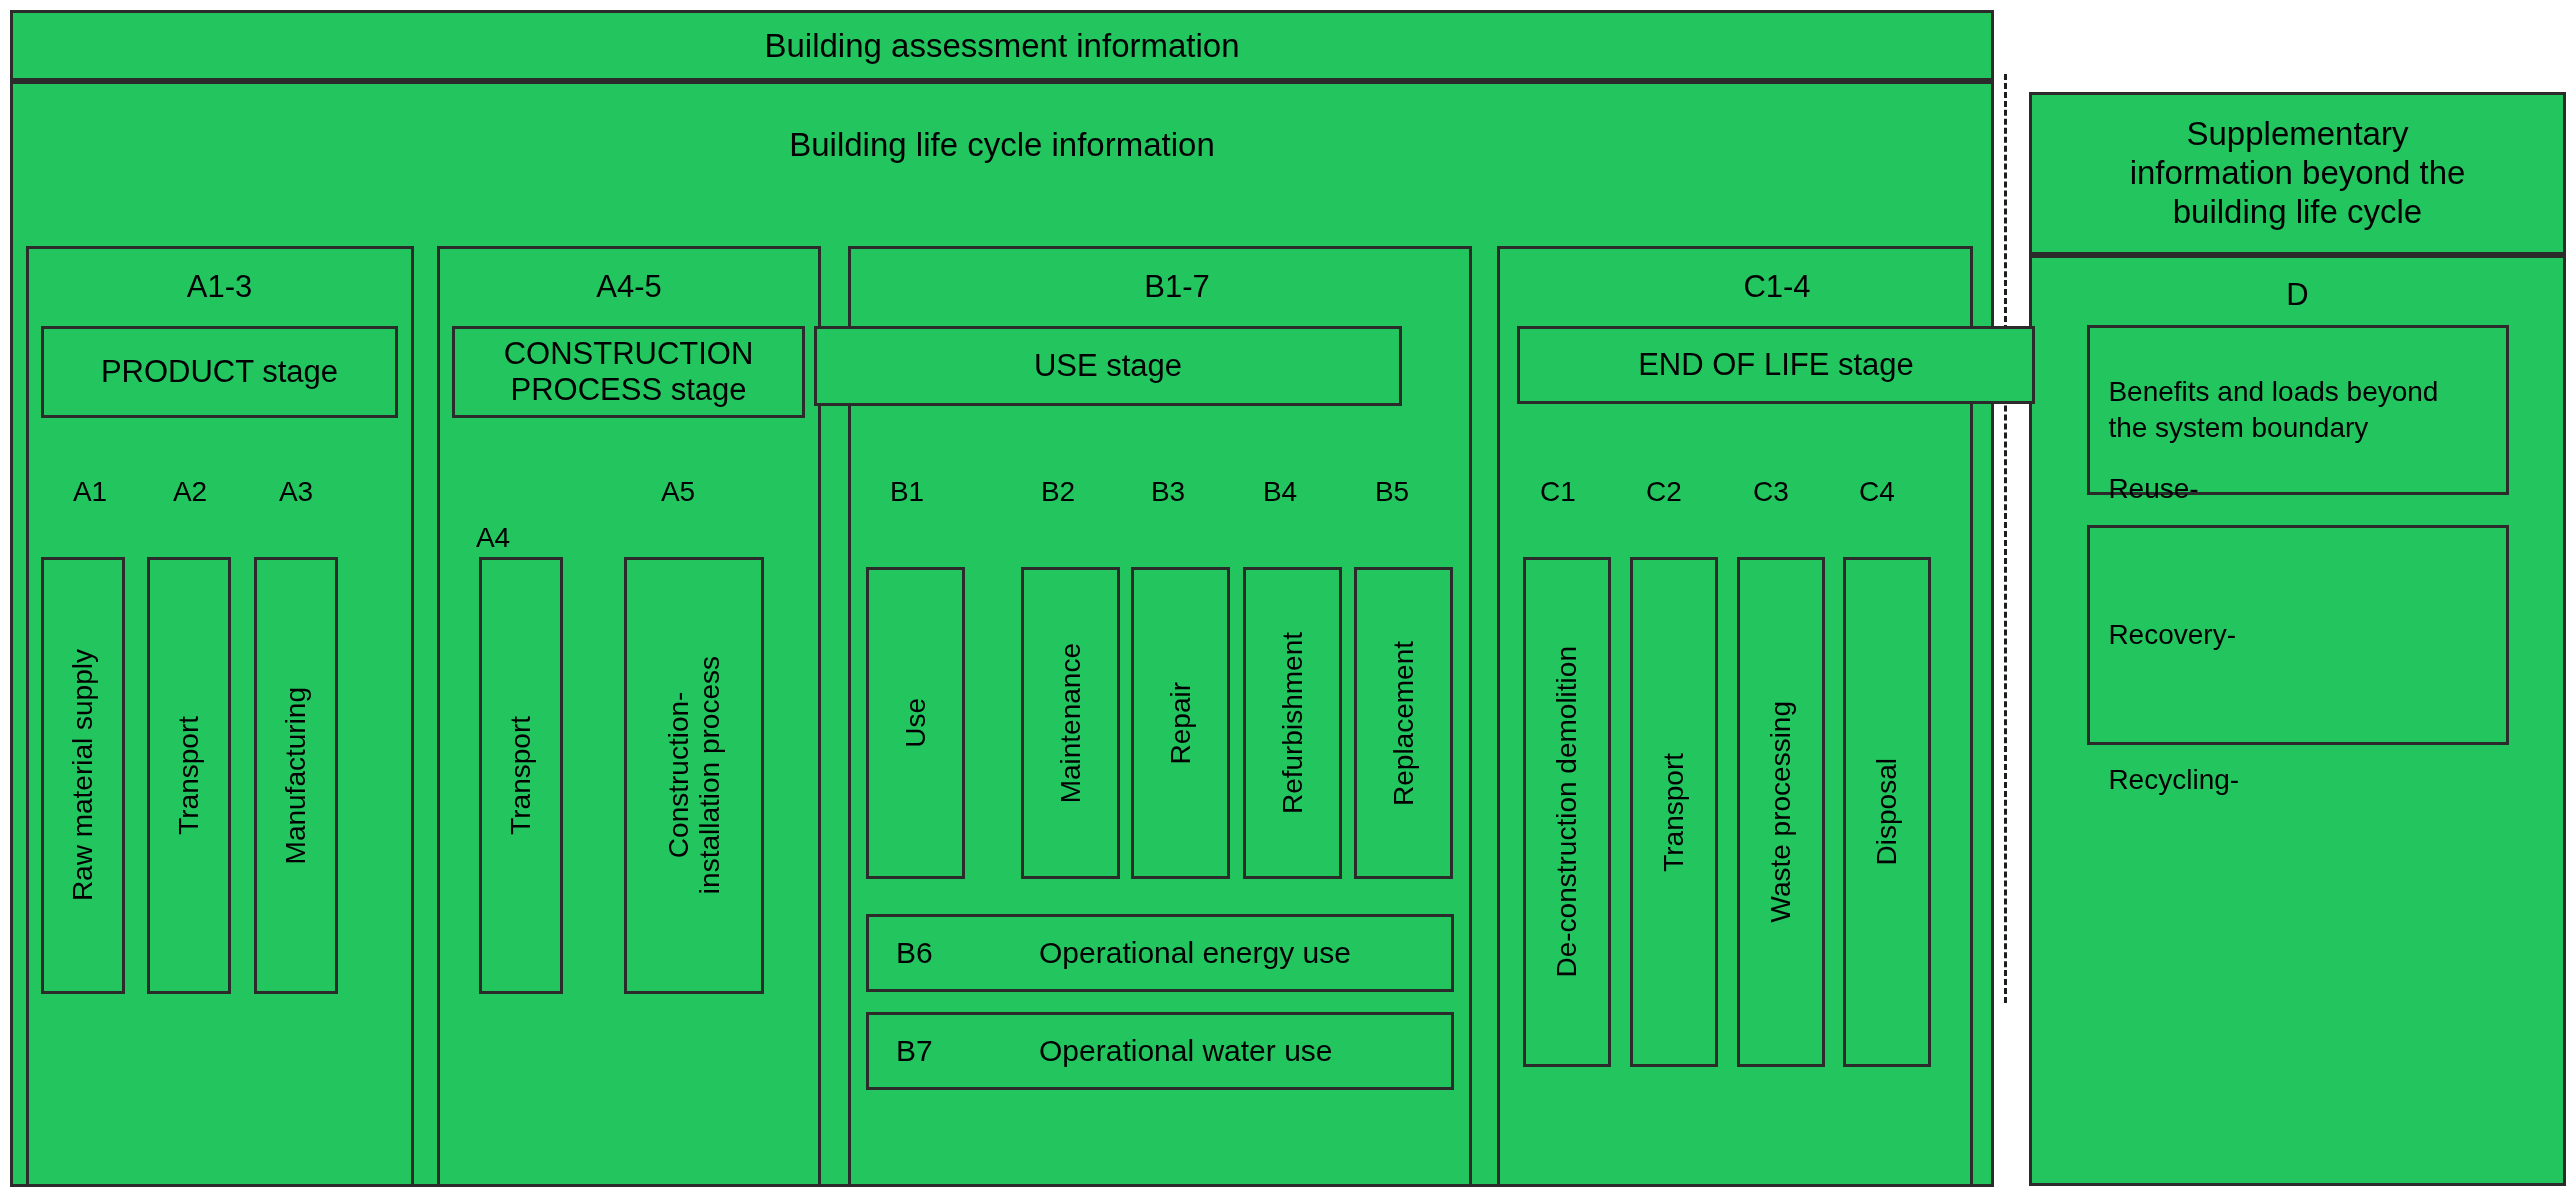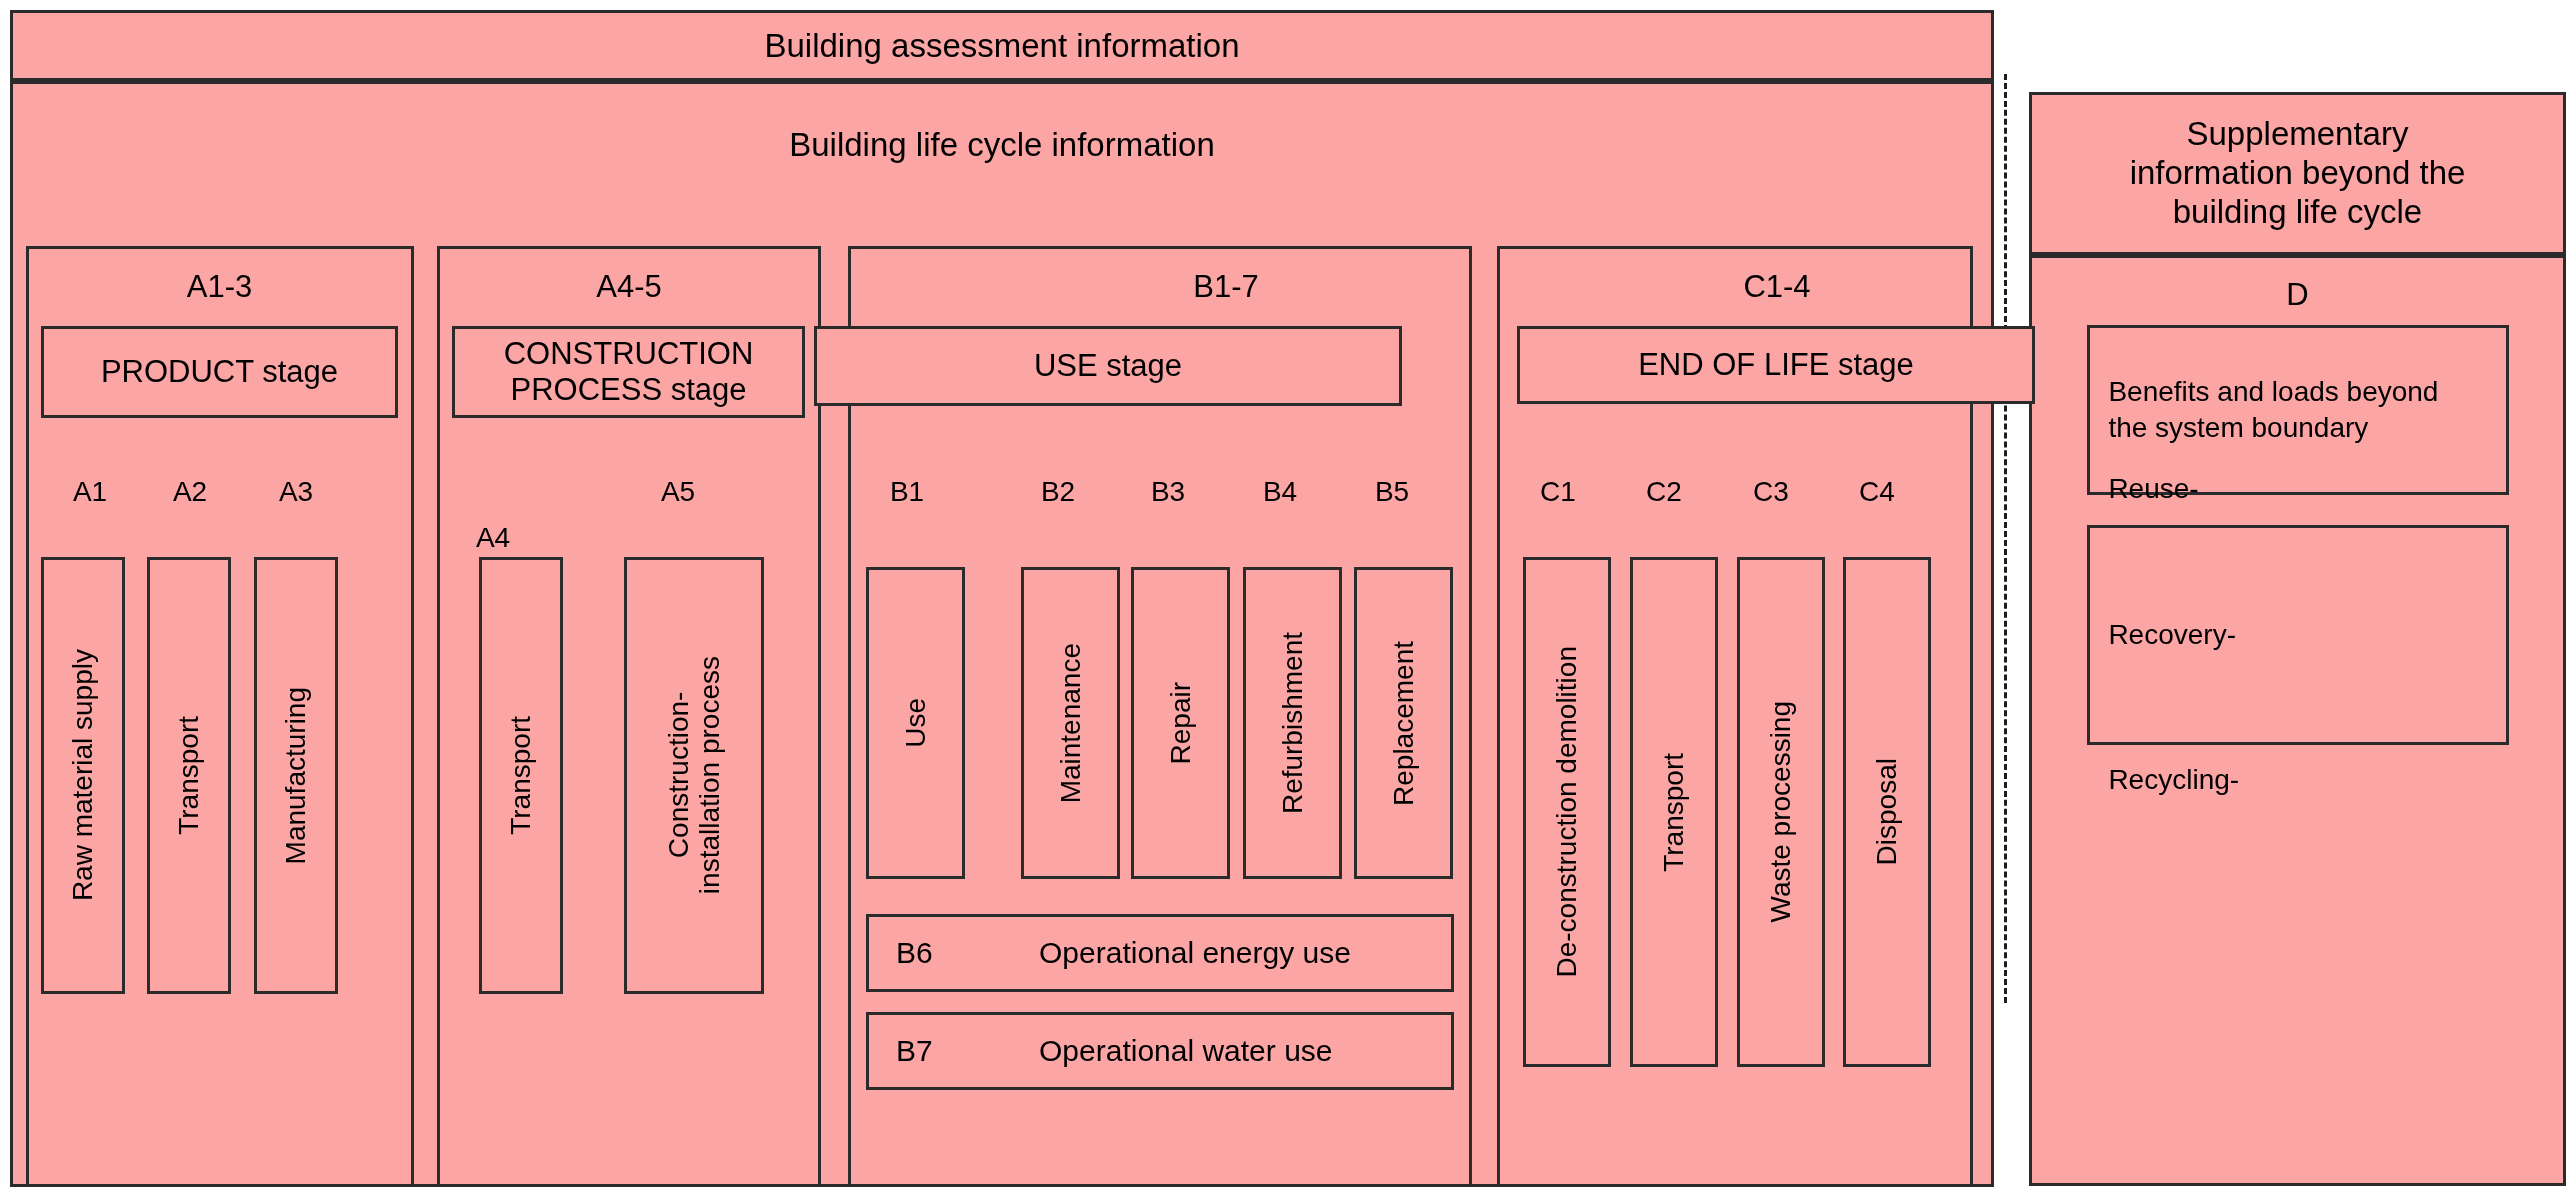--- a/index.html
+++ b/index.html
@@ -13,21 +13,21 @@
     width:2576px;
     height:1197px;
     background:#ffffff;
     overflow:hidden;
   }
   
   .bx{
     position:absolute;
     box-sizing:border-box;
     border:3.5px solid #2b2b2b;
-    background:#fca5a5;
+    background:#22c55e;
   }
   .ctr{
     display:flex;
     align-items:center;
     justify-content:center;
     text-align:center;
   }
   .vtext{
     writing-mode:vertical-rl;
     transform:rotate(180deg);
@@ -134,21 +134,21 @@
   <div class="codelbl t-code" style="left:637px; top:476px; width:82px;">A5</div>
   <div class="bx ctr" style="left:479px; top:557px; width:84px; height:437px;">
     <span class="vtext t-vert">Transport</span>
   </div>
   <div class="bx ctr" style="left:624px; top:557px; width:140px; height:437px;">
     <span class="vtext t-vert">Construction-
 installation process</span>
   </div>
 
   <div class="bx" style="left:848px; top:246px; width:624px; height:941px;"></div>
-  <div class="lbl ctr t-group" style="left:856px; top:264px; width:740px; height:45px;">
+  <div class="lbl ctr t-group" style="left:807px; top:264px; width:740px; height:45px;">
     <span>B1-7</span>
   </div>
   <div class="bx ctr t-stage" style="left:814px; top:326px; width:588px; height:80px;">
     <span style="white-space:pre-line;">USE stage</span>
   </div>
   <div class="codelbl t-code" style="left:866px; top:476px; width:82px;">B1</div>
   <div class="codelbl t-code" style="left:1017px; top:476px; width:82px;">B2</div>
   <div class="codelbl t-code" style="left:1127px; top:476px; width:82px;">B3</div>
   <div class="codelbl t-code" style="left:1239px; top:476px; width:82px;">B4</div>
   <div class="codelbl t-code" style="left:1351px; top:476px; width:82px;">B5</div>

